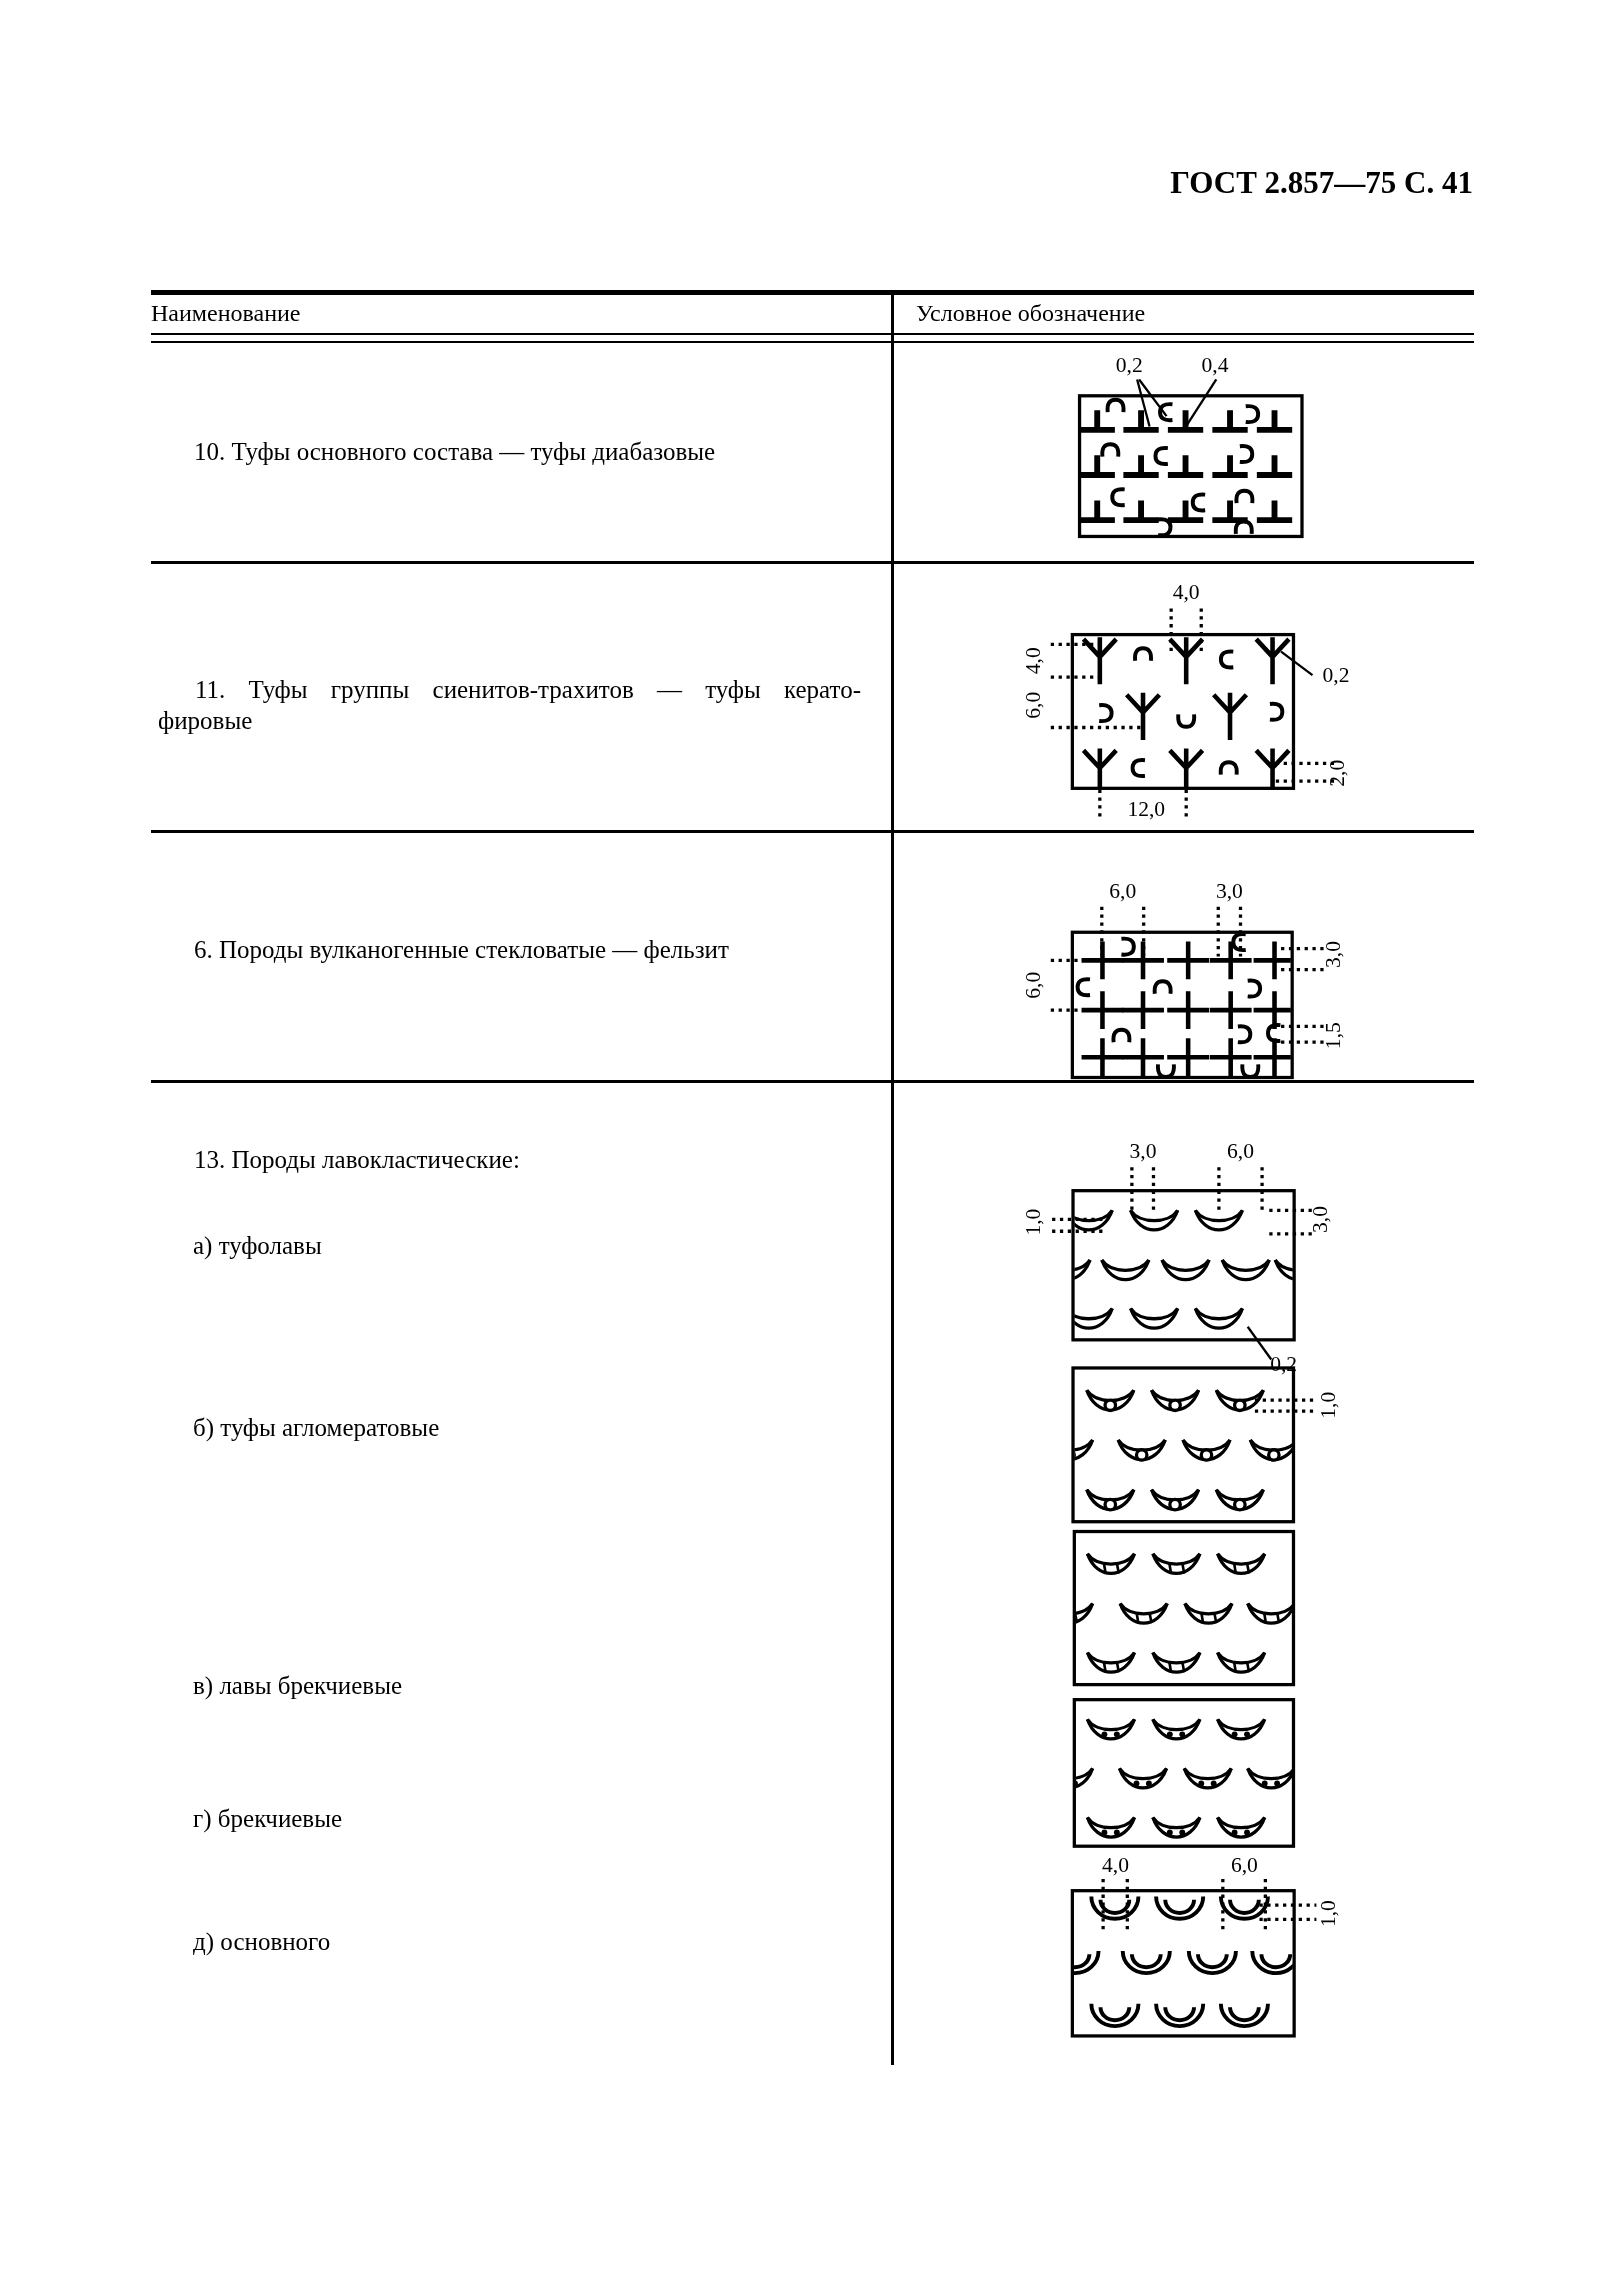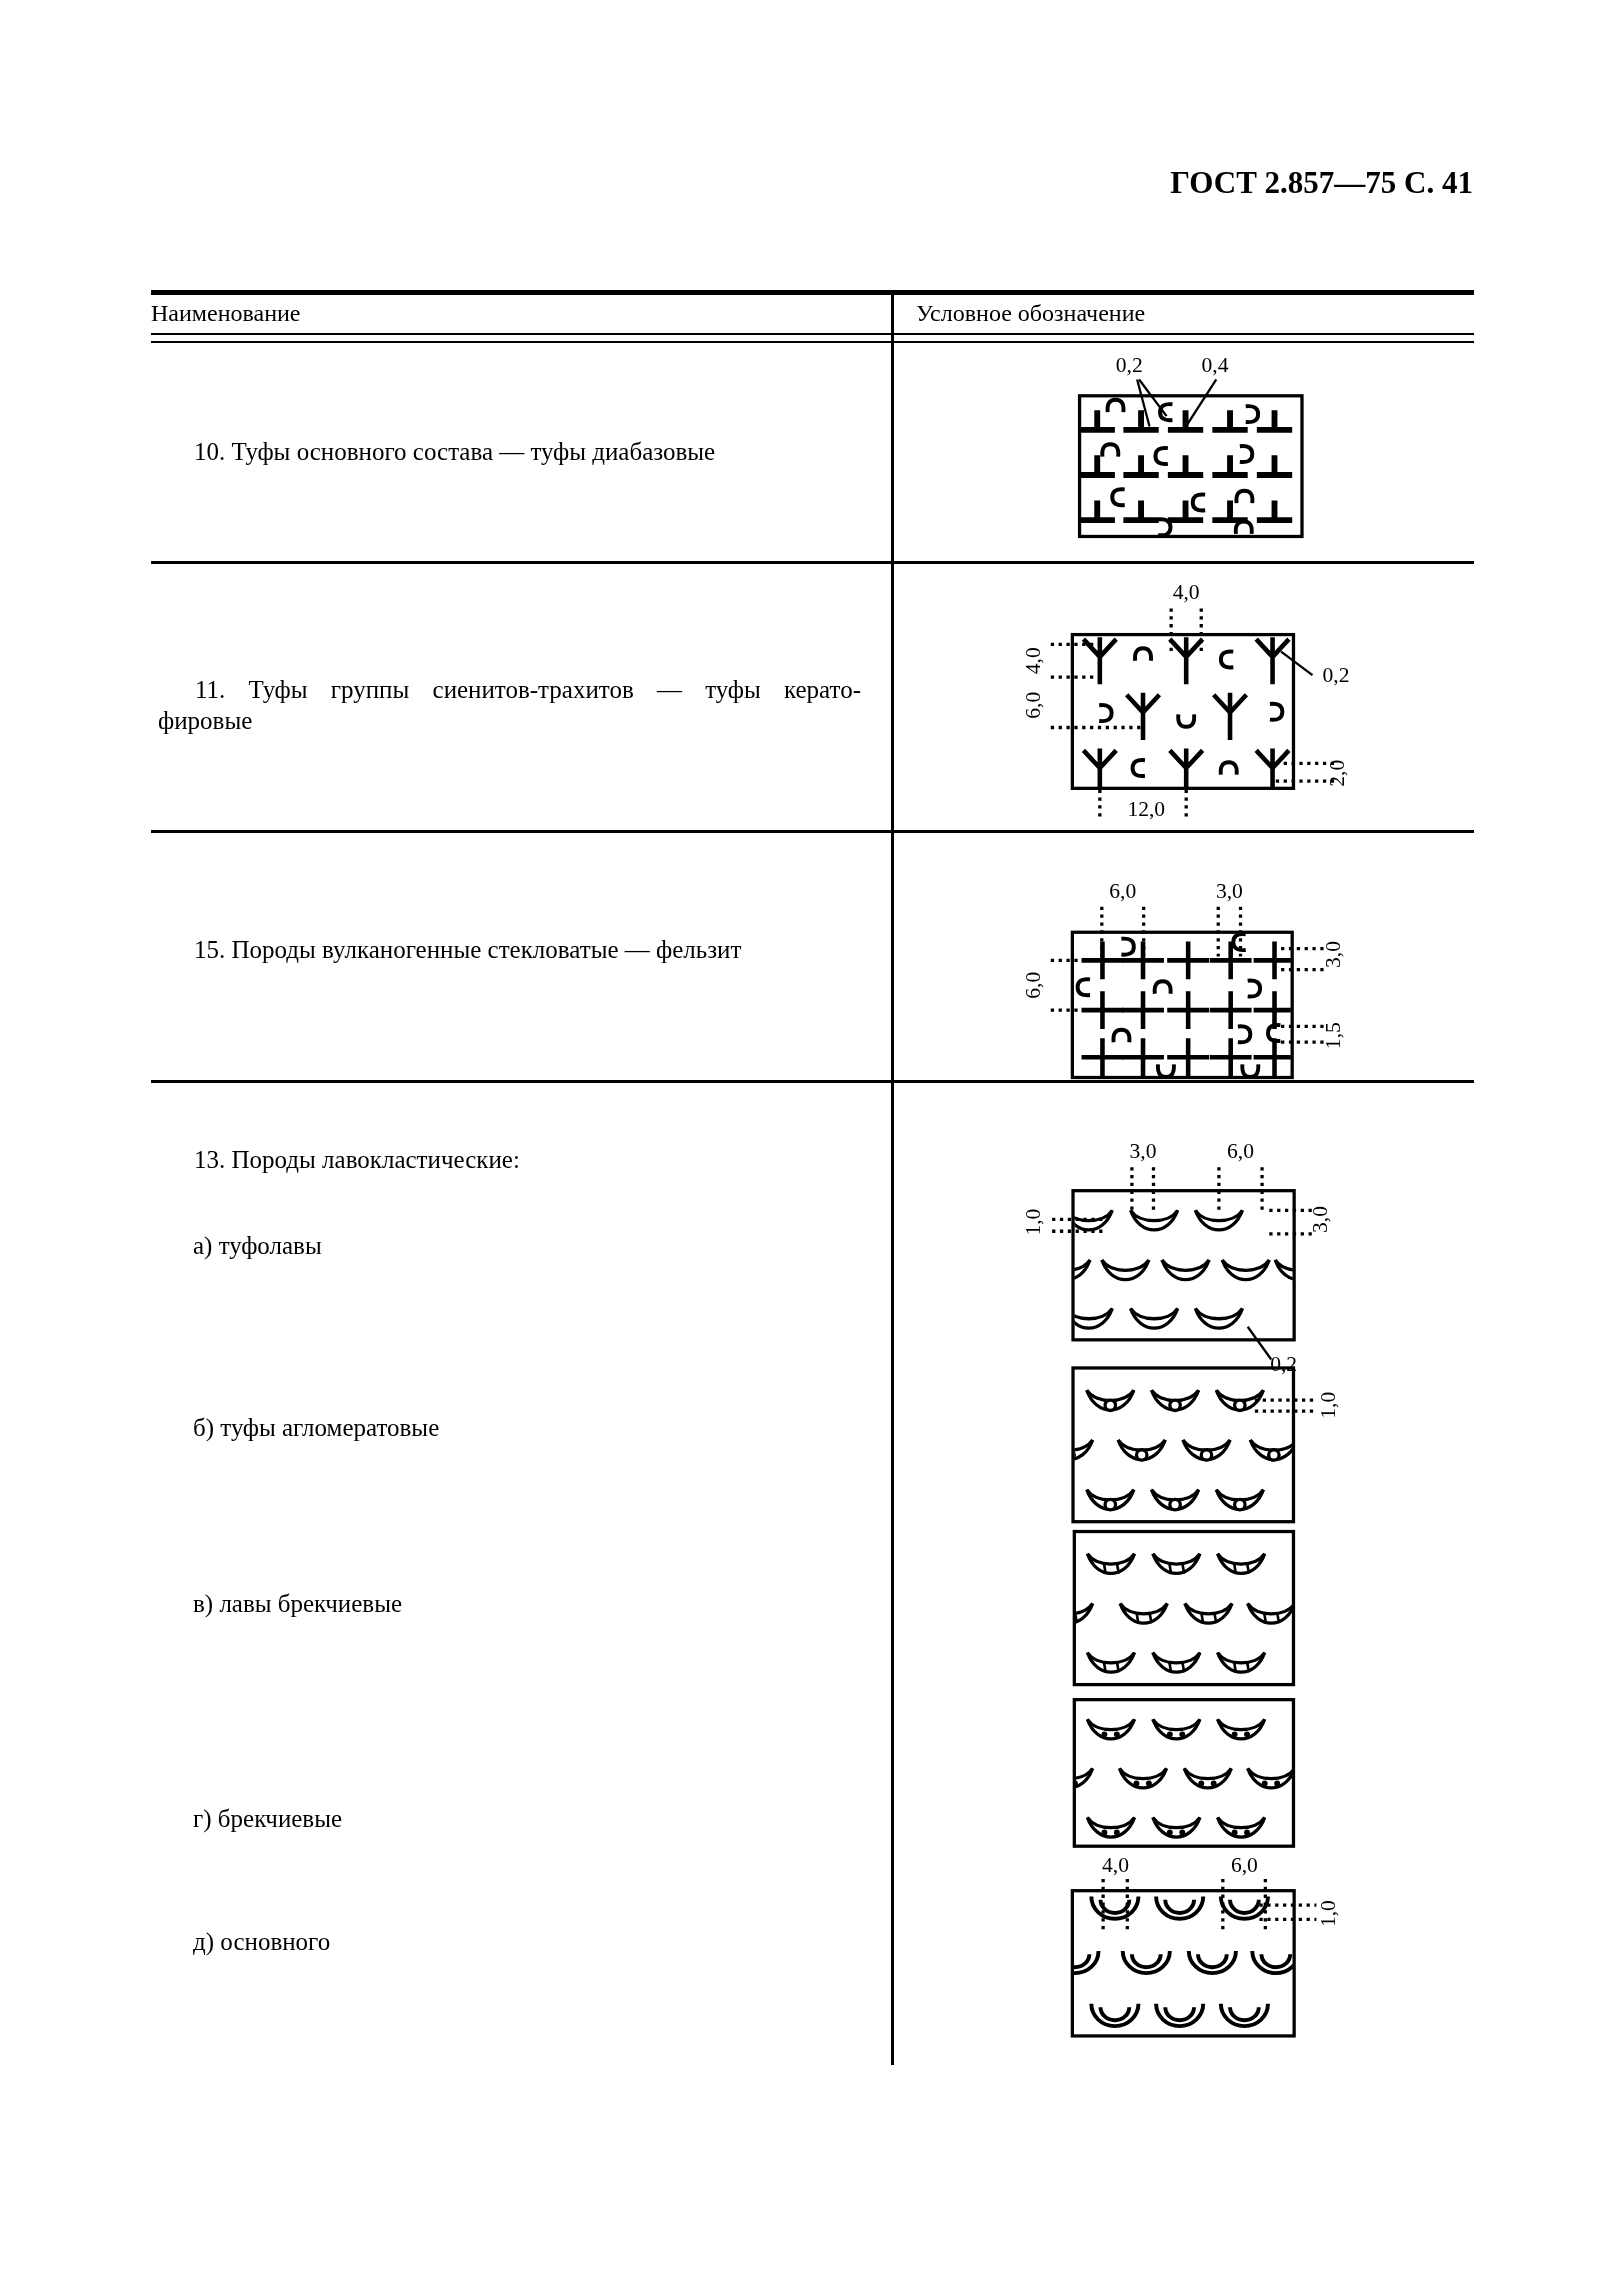--- a/index.html
+++ b/index.html
@@ -37,27 +37,27 @@
   <div class="vline" style="left:891px;top:290px;width:2.6px;height:1775px;"></div>
 
   <div class="colhead" style="left:151px;top:300px;width:741px;">Наименование</div>
   <div class="colhead" style="left:916px;top:300px;width:580px;">Условное обозначение</div>
 
   <div class="txt" style="left:194px;top:436px;">10. Туфы основного состава — туфы диабазовые</div>
 
   <div class="wrap jlast" style="left:158px;top:673px;width:703px;text-indent:37px;">11. Туфы группы сиенитов-трахитов — туфы керато-</div>
   <div class="txt" style="left:158px;top:705px;">фировые</div>
 
-  <div class="txt" style="left:194px;top:934px;">15. Породы вулканогенные стекловатые — фельзит</div>
+  <div class="txt" style="left:194px;top:934px;">6. Породы вулканогенные стекловатые — фельзит</div>
 
   <div class="txt" style="left:194px;top:1144px;text-align:right;">13. Породы лавокластические:</div>
 
   <div class="txt" style="left:193px;top:1230px;">а)  туфолавы</div>
   <div class="txt" style="left:193px;top:1412px;">б)  туфы  агломератовые</div>
-  <div class="txt" style="left:193px;top:1588px;">в)  лавы  брекчиевые</div>
+  <div class="txt" style="left:193px;top:1670px;">в)  лавы  брекчиевые</div>
   <div class="txt" style="left:193px;top:1803px;">г)  брекчиевые</div>
   <div class="txt" style="left:193px;top:1926px;">д)  основного</div>
 
   <svg id="symbols-svg" width="1622" height="2295" viewBox="0 0 2479 3508">
       <g>
         <defs>
           <clipPath id="clip0">
             <rect x="1652" y="607" width="336" height="211"></rect>
           </clipPath>
         </defs>

